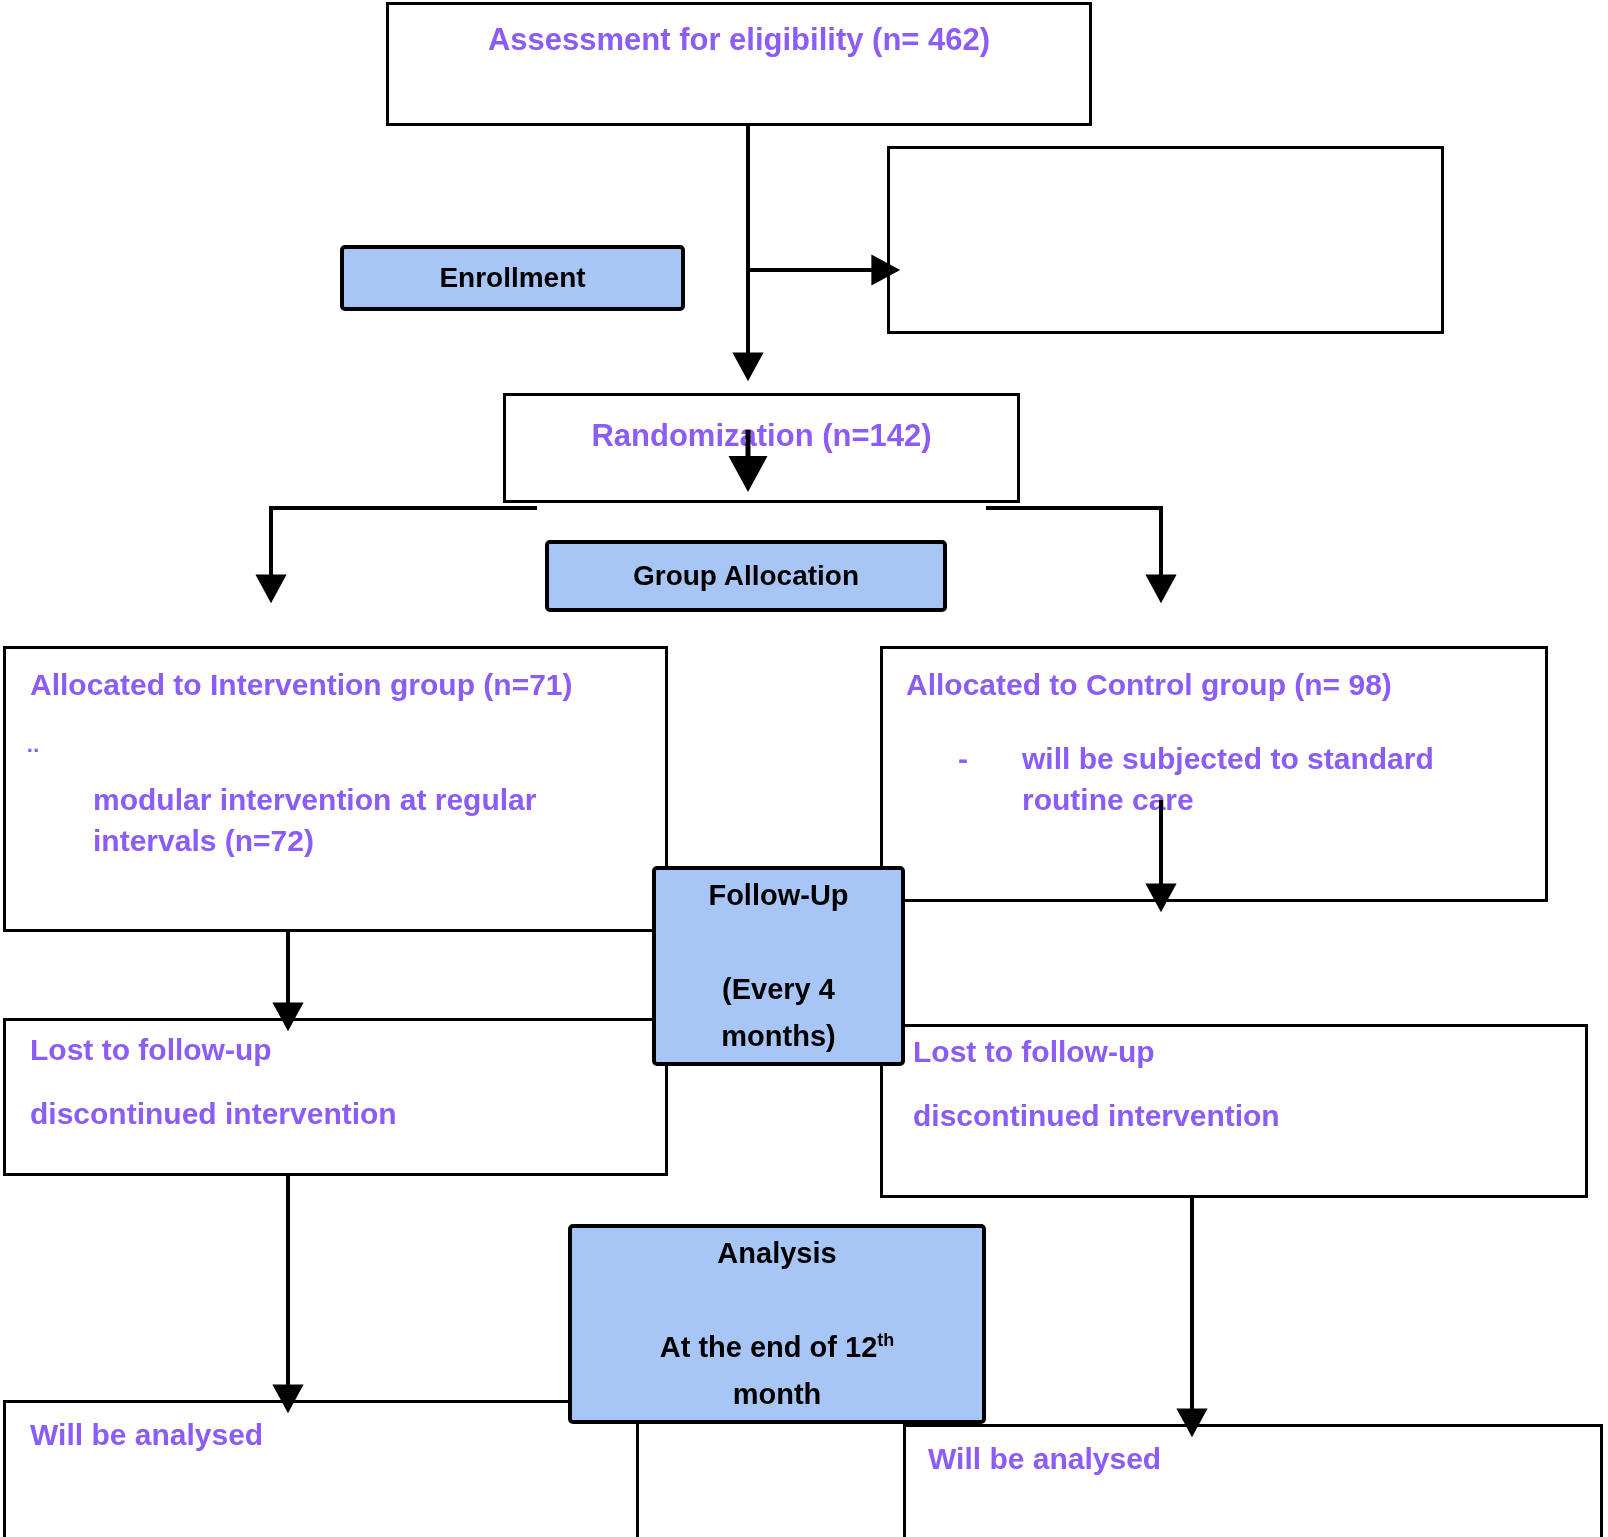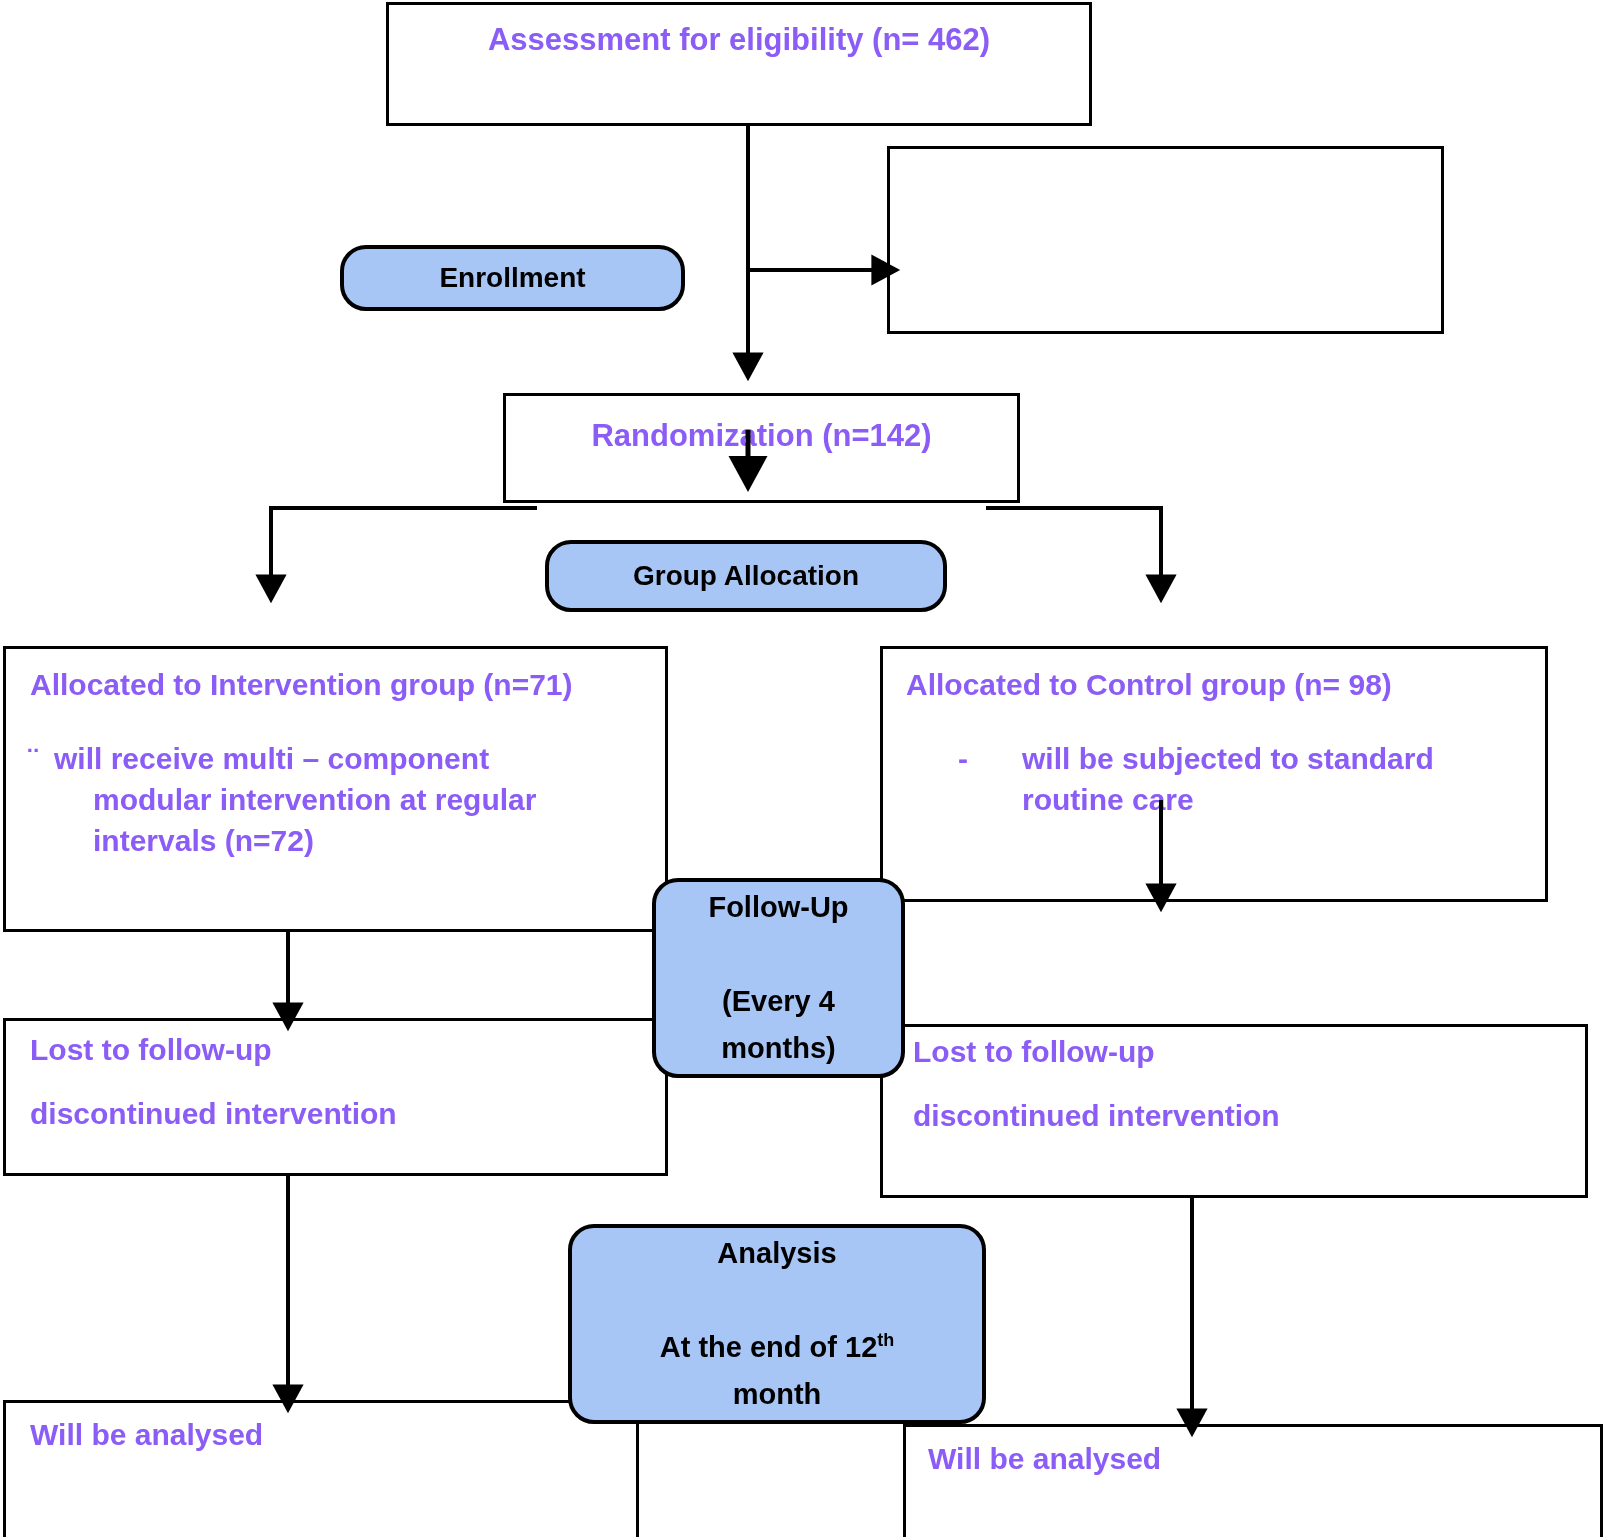--- a/index.html
+++ b/index.html
@@ -26,21 +26,21 @@
     position: absolute;
     font-weight: bold;
     color: #8b5cf6;
     white-space: pre-wrap;
     z-index: 4;
   }
   .pill {
     position: absolute;
     box-sizing: border-box;
     border: 4px solid #000000;
-    border-radius: 26px;
+    border-radius: 5px;
     background: #a8c6f5;
     display: flex;
     align-items: center;
     text-align: center;
     font-weight: bold;
     color: #000000;
     z-index: 8;
     line-height: 1.62;
   }
   .pill-inner { width: 100%; padding: 0 6px; box-sizing: border-box; }
@@ -98,21 +98,20 @@
   <div class="box" style="left:503px; top:393px; width:517px; height:110px;"></div>
   <div class="box-text t-center" style="left:503px; top:418px; width:517px; font-size:31px;">Randomization (n=142)</div>
 
   <div class="pill" style="left:545px; top:540px; width:402px; height:72px; font-size:28px;">
     <span class="pill-inner">Group Allocation</span>
   </div>
 
   <div class="box" style="left:3px; top:646px; width:665px; height:286px;"></div>
   <div class="box-text t-left" style="left:30px; top:668px; width:625px; font-size:30px;">Allocated to Intervention group (n=71)</div>
   <div class="box-text t-left" style="left:28px; top:742px; width:26px; font-size:30px;">¨</div>
-  <div class="box-text t-left" style="left:54px; top:742px; width:600px; font-size:30px;">will receive multi – component</div>
   <div class="box-text t-left" style="left:93px; top:783px; width:565px; font-size:30px;">modular intervention at regular</div>
   <div class="box-text t-left" style="left:93px; top:824px; width:565px; font-size:30px;">intervals (n=72)</div>
 
   <div class="box" style="left:880px; top:646px; width:668px; height:256px;"></div>
   <div class="box-text t-left" style="left:906px; top:668px; width:630px; font-size:30px;">Allocated to Control group (n= 98)</div>
   <div class="box-text t-left" style="left:958px; top:742px; width:26px; font-size:30px;">-</div>
   <div class="box-text t-left" style="left:1022px; top:742px; width:520px; font-size:30px;">will be subjected to standard</div>
   <div class="box-text t-left" style="left:1022px; top:783px; width:520px; font-size:30px;">routine care</div>
 
   <div class="box" style="left:3px; top:1018px; width:665px; height:158px;"></div>
@@ -122,21 +121,21 @@
   <div class="box" style="left:880px; top:1024px; width:708px; height:174px;"></div>
   <div class="box-text t-left" style="left:913px; top:1035px; width:660px; font-size:30px;">Lost to follow-up</div>
   <div class="box-text t-left" style="left:913px; top:1099px; width:660px; font-size:30px;">discontinued intervention</div>
 
   <div class="box" style="left:3px; top:1400px; width:636px; height:150px;"></div>
   <div class="box-text t-left" style="left:30px; top:1418px; width:590px; font-size:30px;">Will be analysed</div>
 
   <div class="box" style="left:903px; top:1424px; width:700px; height:130px;"></div>
   <div class="box-text t-left" style="left:928px; top:1442px; width:650px; font-size:30px;">Will be analysed</div>
 
-  <div class="pill" style="left:652px; top:866px; width:253px; height:200px; font-size:29px;margin-top:12px;">
+  <div class="pill" style="left:652px; top:866px; width:253px; height:200px; font-size:29px;">
     <span class="pill-inner">
       <span>Follow-Up</span><br>
       <span style="display:inline-block;height:8px;"></span><br>
       <span>(Every 4</span><br>
       <span>months)</span>
     </span>
   </div>
 
   <div class="pill" style="left:568px; top:1224px; width:418px; height:200px; font-size:29px;">
     <span class="pill-inner">

